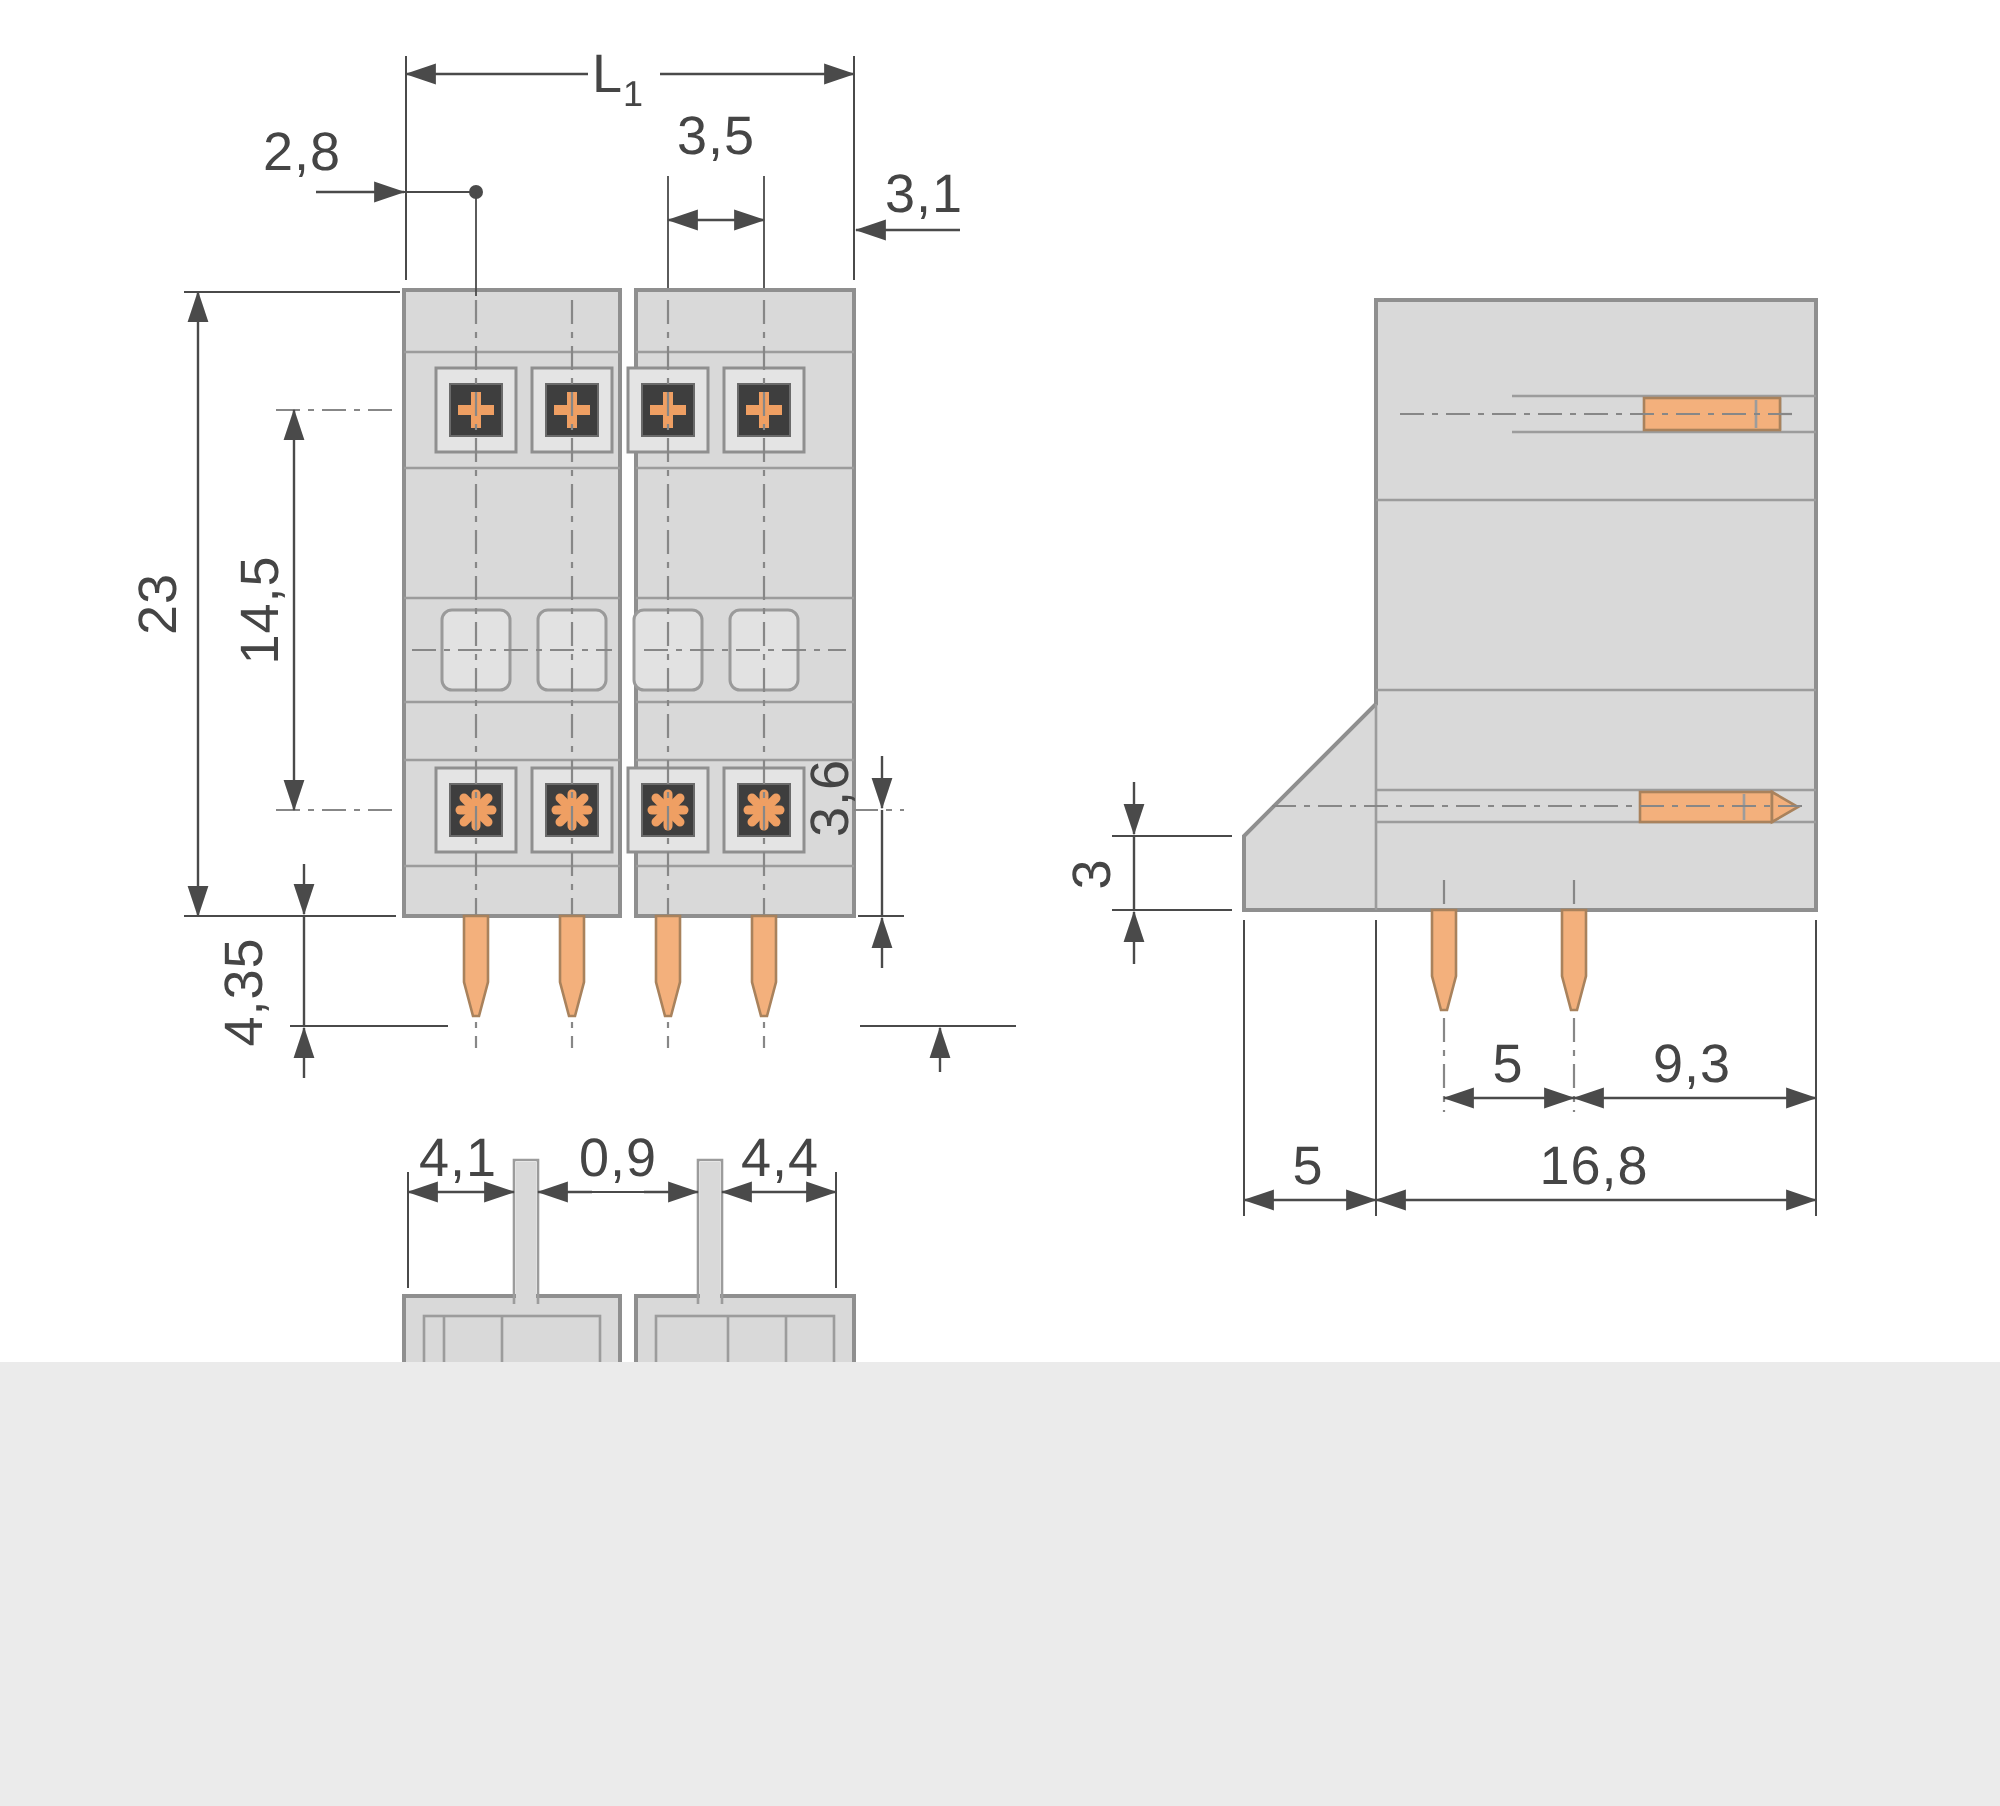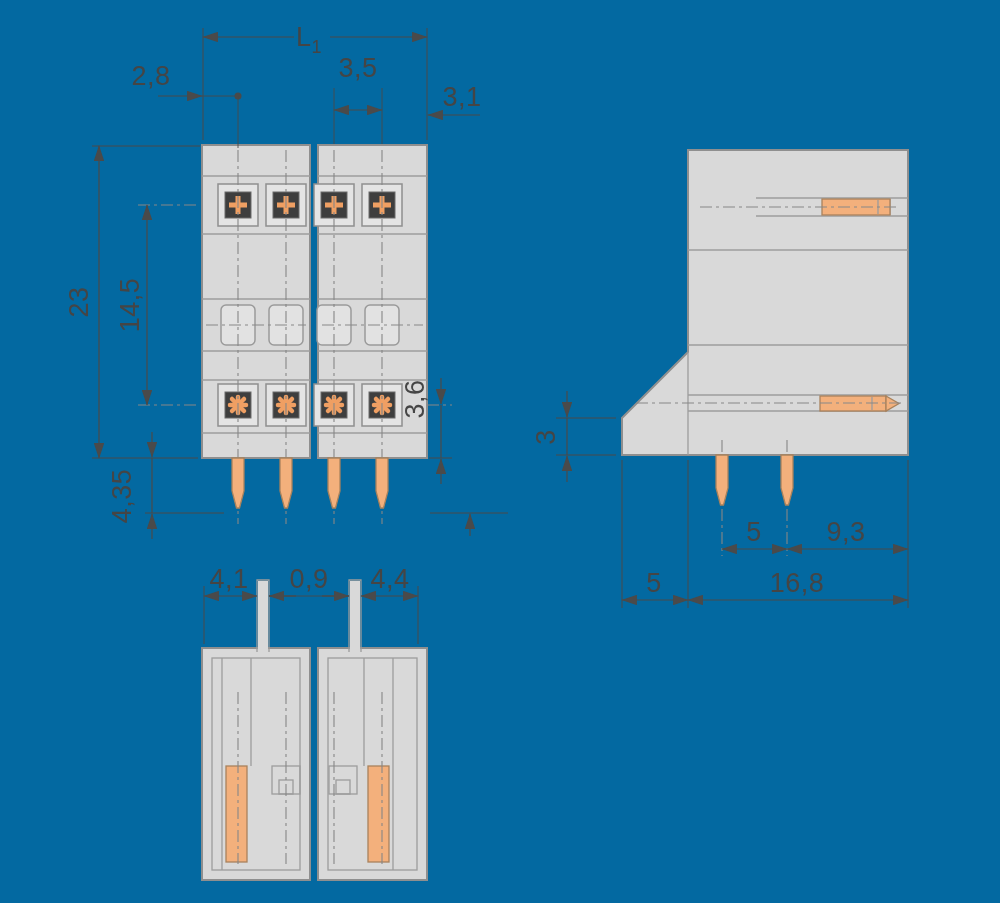--- a/index.html
+++ b/index.html
@@ -1,16 +1,16 @@
 <!DOCTYPE html>
 <html><head>
 <meta charset="utf-8">
 <style>
   html,body{margin:0;padding:0;background:#ebebeb;}
-  .page{width:1000px;height:903px;position:relative;background:#0369a1;overflow:hidden;}
+  .page{width:1000px;height:681px;position:relative;background:#ffffff;overflow:hidden;}
   svg{display:block;}
   .body{fill:#d9d9d9;stroke:#8f8f8f;stroke-width:2;}
   .iline{stroke:#9c9c9c;stroke-width:1.3;fill:none;}
   .frame{fill:#e4e4e4;stroke:#8f8f8f;stroke-width:1.5;}
   .mid{fill:#e2e2e2;stroke:#9a9a9a;stroke-width:1.5;}
   .dark{fill:#3e3e3e;stroke:#6a6a6a;stroke-width:1;}
   .dash{stroke:#878787;stroke-width:1.1;stroke-dasharray:12 4 3 4;fill:none;}
   .dim{stroke:#4a4a4a;stroke-width:1.2;fill:none;}
   .ext{stroke:#4a4a4a;stroke-width:1;fill:none;}
   .thin{stroke:#4a4a4a;stroke-width:.9;fill:none;}

